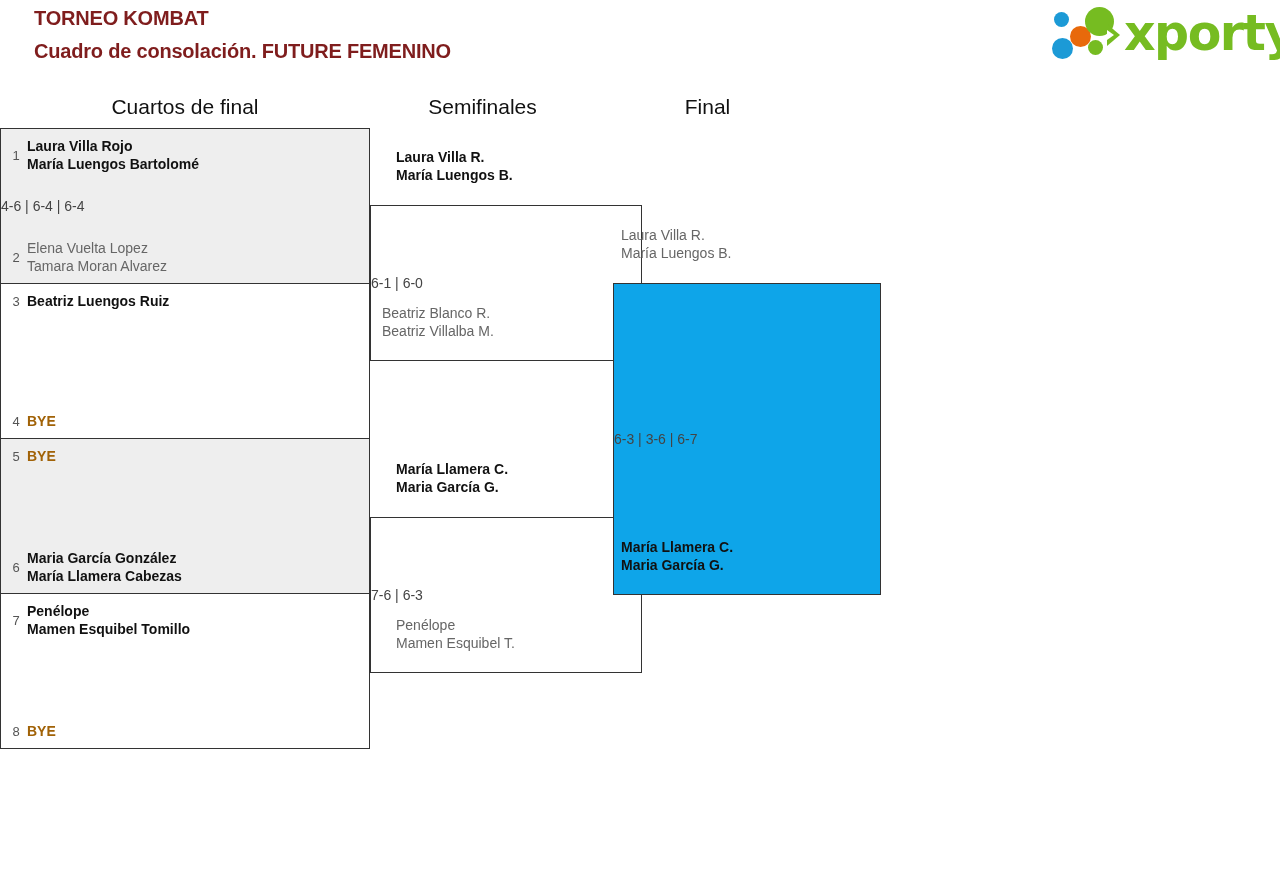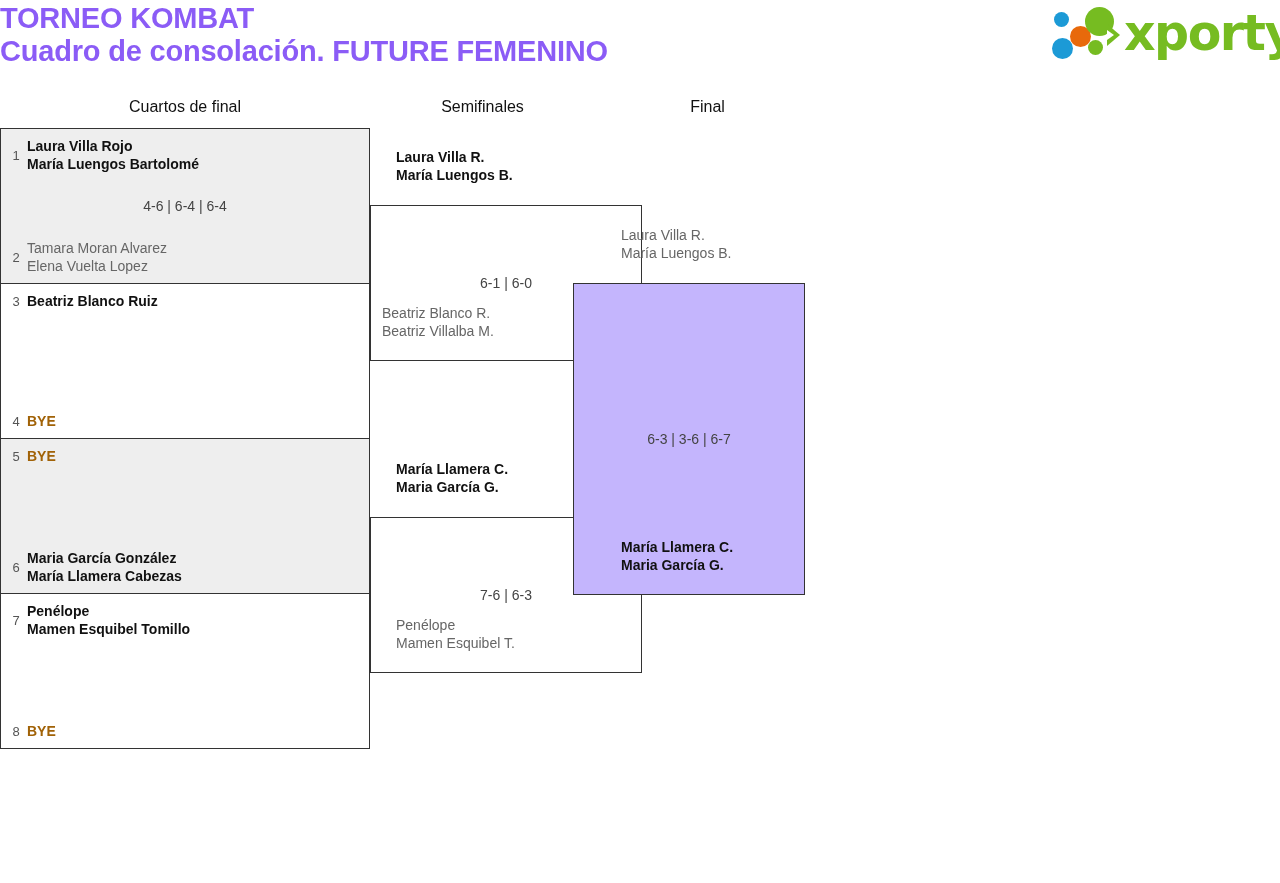--- a/index.html
+++ b/index.html
@@ -7,60 +7,60 @@
     width:1280px;height:883px;background:#ffffff;
     font-family:"Liberation Sans","DejaVu Sans",sans-serif;
     color:#1a1a1a;position:relative;overflow:hidden;
     -webkit-font-smoothing:antialiased;
   }
 
   
   #header{position:absolute;left:0;top:0;width:1280px;height:80px;}
   #title-block{position:absolute;left:0;top:2px;}
   .title-line{
-    font-size:29px;font-weight:bold;line-height:33px;
-    letter-spacing:-0.2px;color:#8b5cf6;white-space:nowrap;
+    font-size:20px;font-weight:bold;line-height:33px;
+    letter-spacing:-0.2px;color:#7f1d1d;white-space:nowrap;padding-left:34px;
   }
 
   
   #logo{position:absolute;left:1052px;top:4px;width:224px;height:64px;}
   #logo-dots{position:absolute;left:0px;top:2px;width:74px;height:58px;}
   .dot{position:absolute;border-radius:50%;}
   #logo-word{
     position:absolute;left:72px;top:2px;
     font-size:49px;line-height:56px;font-weight:bold;
     color:#76bc21;letter-spacing:-1.5px;
     font-family:"DejaVu Sans","Liberation Sans",sans-serif;
   }
 
   
   .round-header{
     position:absolute;top:96px;text-align:center;
-    font-size:16px;color:#111111;line-height:22px;
+    font-size:21px;color:#111111;line-height:22px;
   }
   #rh-0{left:0px;width:370px;}
   #rh-1{left:370px;width:225px;}
   #rh-2{left:595px;width:225px;}
 
   
   #bracket{position:absolute;left:0px;top:128px;width:1280px;height:640px;}
 
   .match{position:absolute;box-sizing:border-box;}
 
   
   .r1{left:0px;width:370px;height:156px;border:1px solid #333333;}
   .r1.shaded{background:#eeeeee;}
   .r1.plain{background:#ffffff;}
 
   
   .r2{left:370px;width:272px;height:156px;background:#ffffff;
       border:1px solid #333333;}
 
   
-  .r3{left:573px;width:232px;height:312px;background:#c4b5fd;
+  .r3{left:613px;width:268px;height:312px;background:#0ea5e9;
       border:1px solid #333333;}
 
   
   .player{position:absolute;left:0;width:100%;box-sizing:border-box;}
   .player.top{top:8px;}
   .player.bot{bottom:8px;}
 
   .seed{
     position:absolute;left:8px;top:50%;transform:translateY(-50%);
     font-size:13px;color:#555555;width:14px;text-align:center;
@@ -68,21 +68,21 @@
   }
   .names{margin-left:26px;}
   .pname{font-size:14px;line-height:18px;white-space:nowrap;}
   .win .pname{font-weight:bold;color:#111111;}
   .lose .pname{font-weight:normal;color:#666666;}
   .bye .pname{font-weight:bold;color:#a16207;}
 
   .score{
     position:absolute;left:0;width:100%;top:50%;
     transform:translateY(-50%);
-    text-align:center;font-size:14px;color:#444444;line-height:18px;
+    text-align:left;font-size:14px;color:#444444;line-height:18px;
   }
 
   
   .outer-player{position:absolute;width:225px;}
   .outer-player .pname{font-size:14px;line-height:18px;white-space:nowrap;}
   .outer-player .names{}
 </style>
 </head>
 <body>
 
@@ -124,31 +124,31 @@
       <div class="seed">1</div>
       <div class="names">
         <div class="pname">Laura Villa Rojo</div>
         <div class="pname">María Luengos Bartolomé</div>
       </div>
     </div>
     <div class="score">4-6 | 6-4 | 6-4</div>
     <div class="player bot lose">
       <div class="seed">2</div>
       <div class="names">
+        <div class="pname">Elena Vuelta Lopez</div>
         <div class="pname">Tamara Moran Alvarez</div>
-        <div class="pname">Elena Vuelta Lopez</div>
       </div>
     </div>
   </div>
 
   <div class="match r1 plain" style="top:155px;">
     <div class="player top win">
       <div class="seed">3</div>
       <div class="names">
-        <div class="pname">Beatriz Blanco Ruiz</div>
+        <div class="pname">Beatriz Luengos Ruiz</div>
       </div>
     </div>
     <div class="score"></div>
     <div class="player bot bye">
       <div class="seed">4</div>
       <div class="names">
         <div class="pname">BYE</div>
 
       </div>
     </div>

